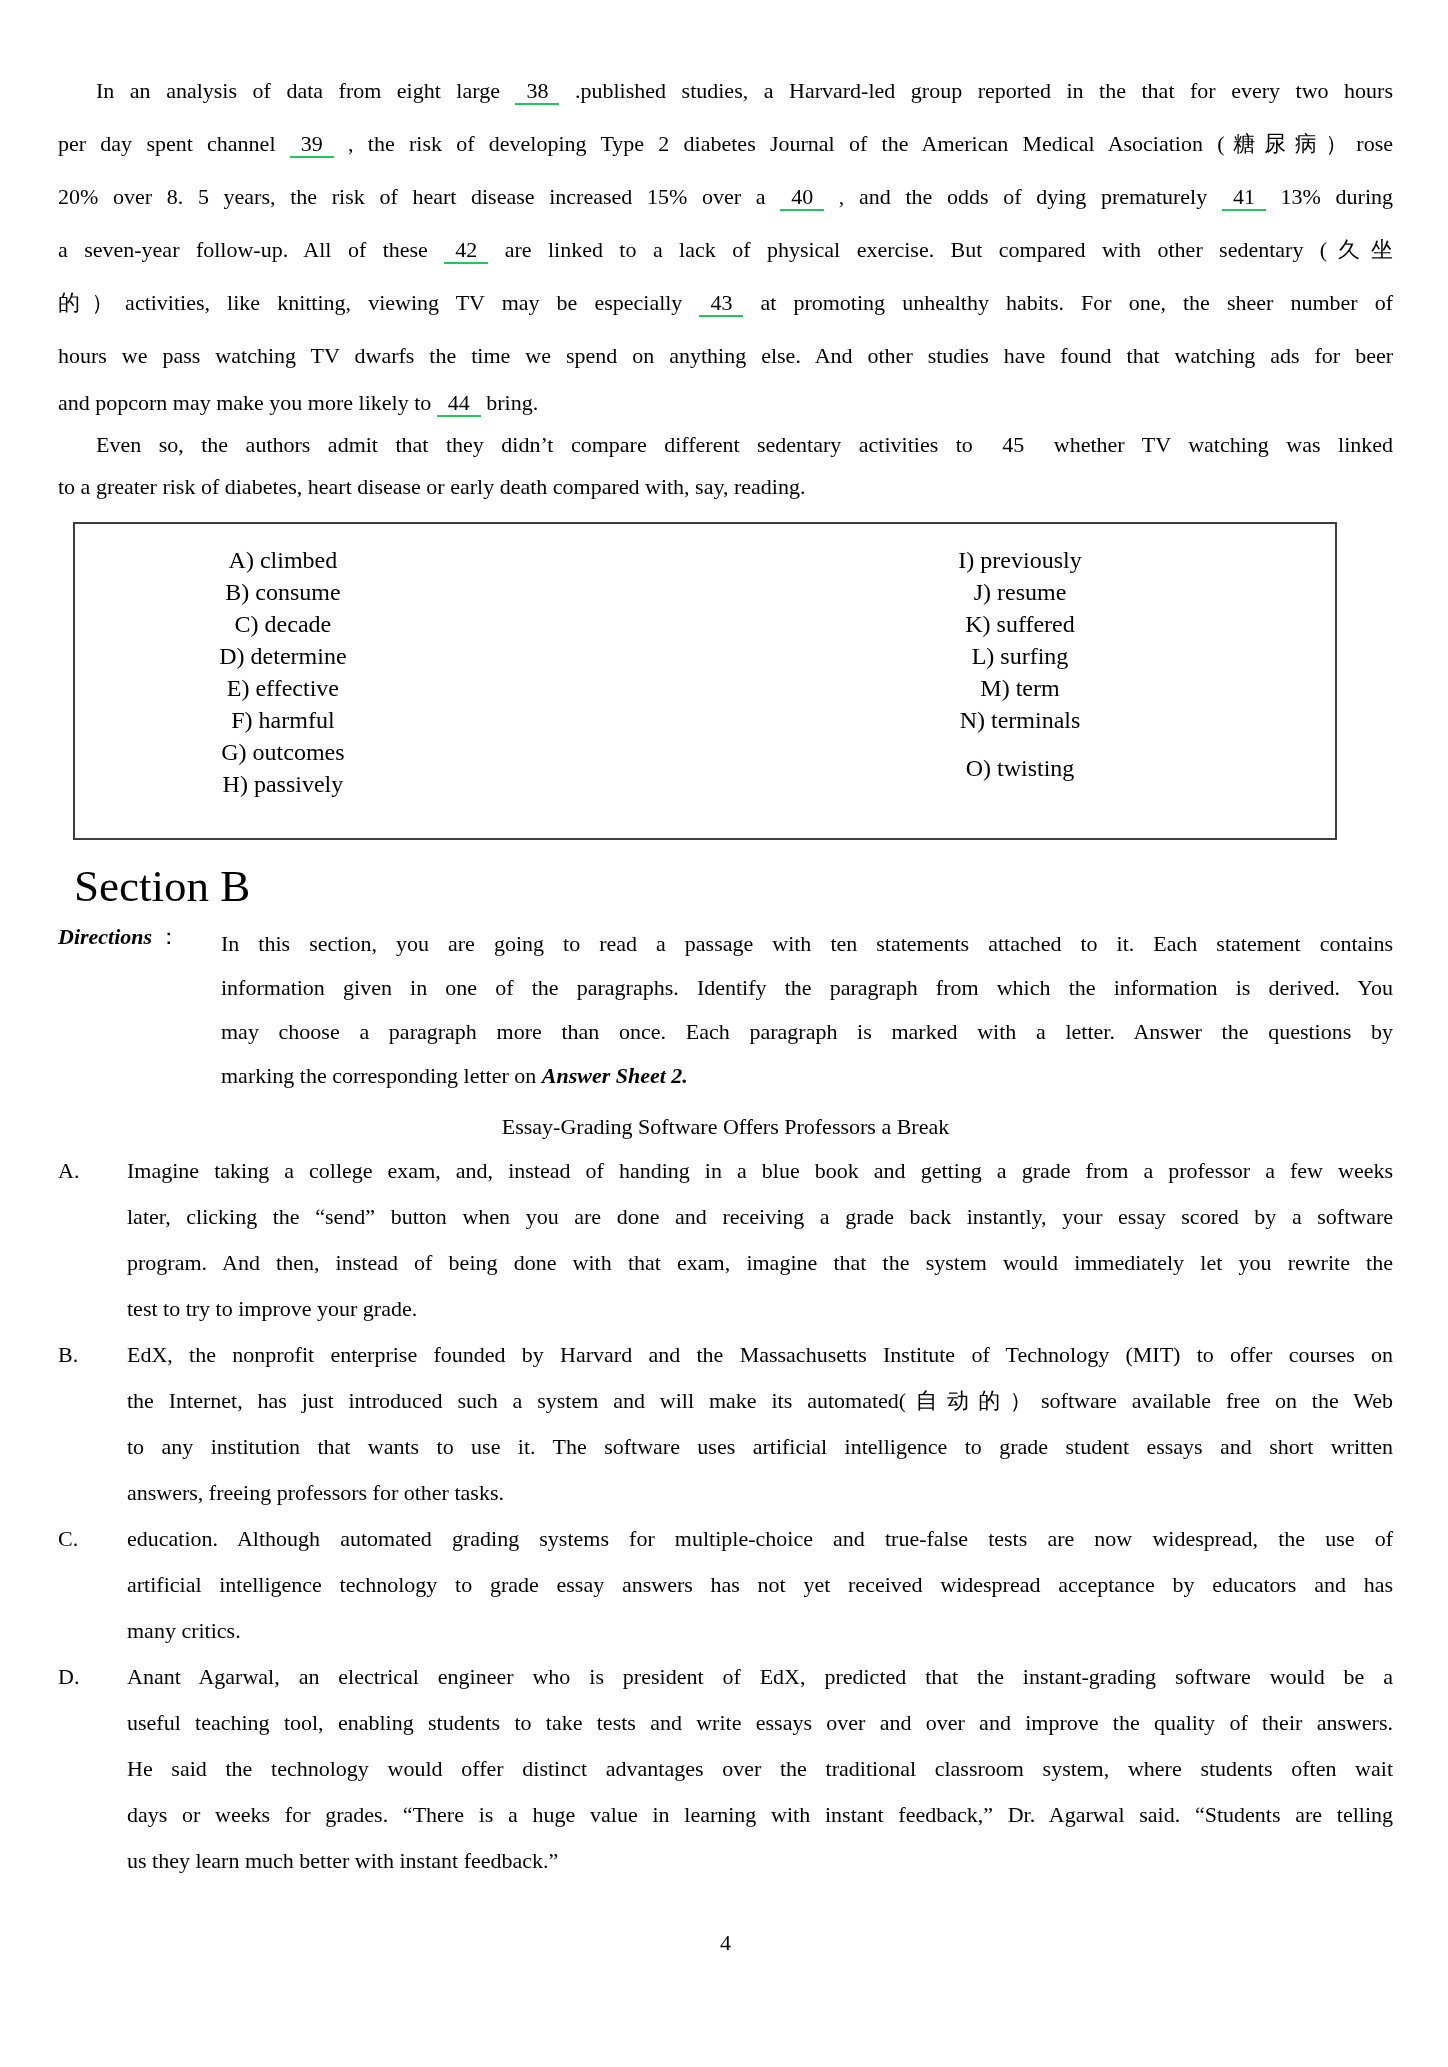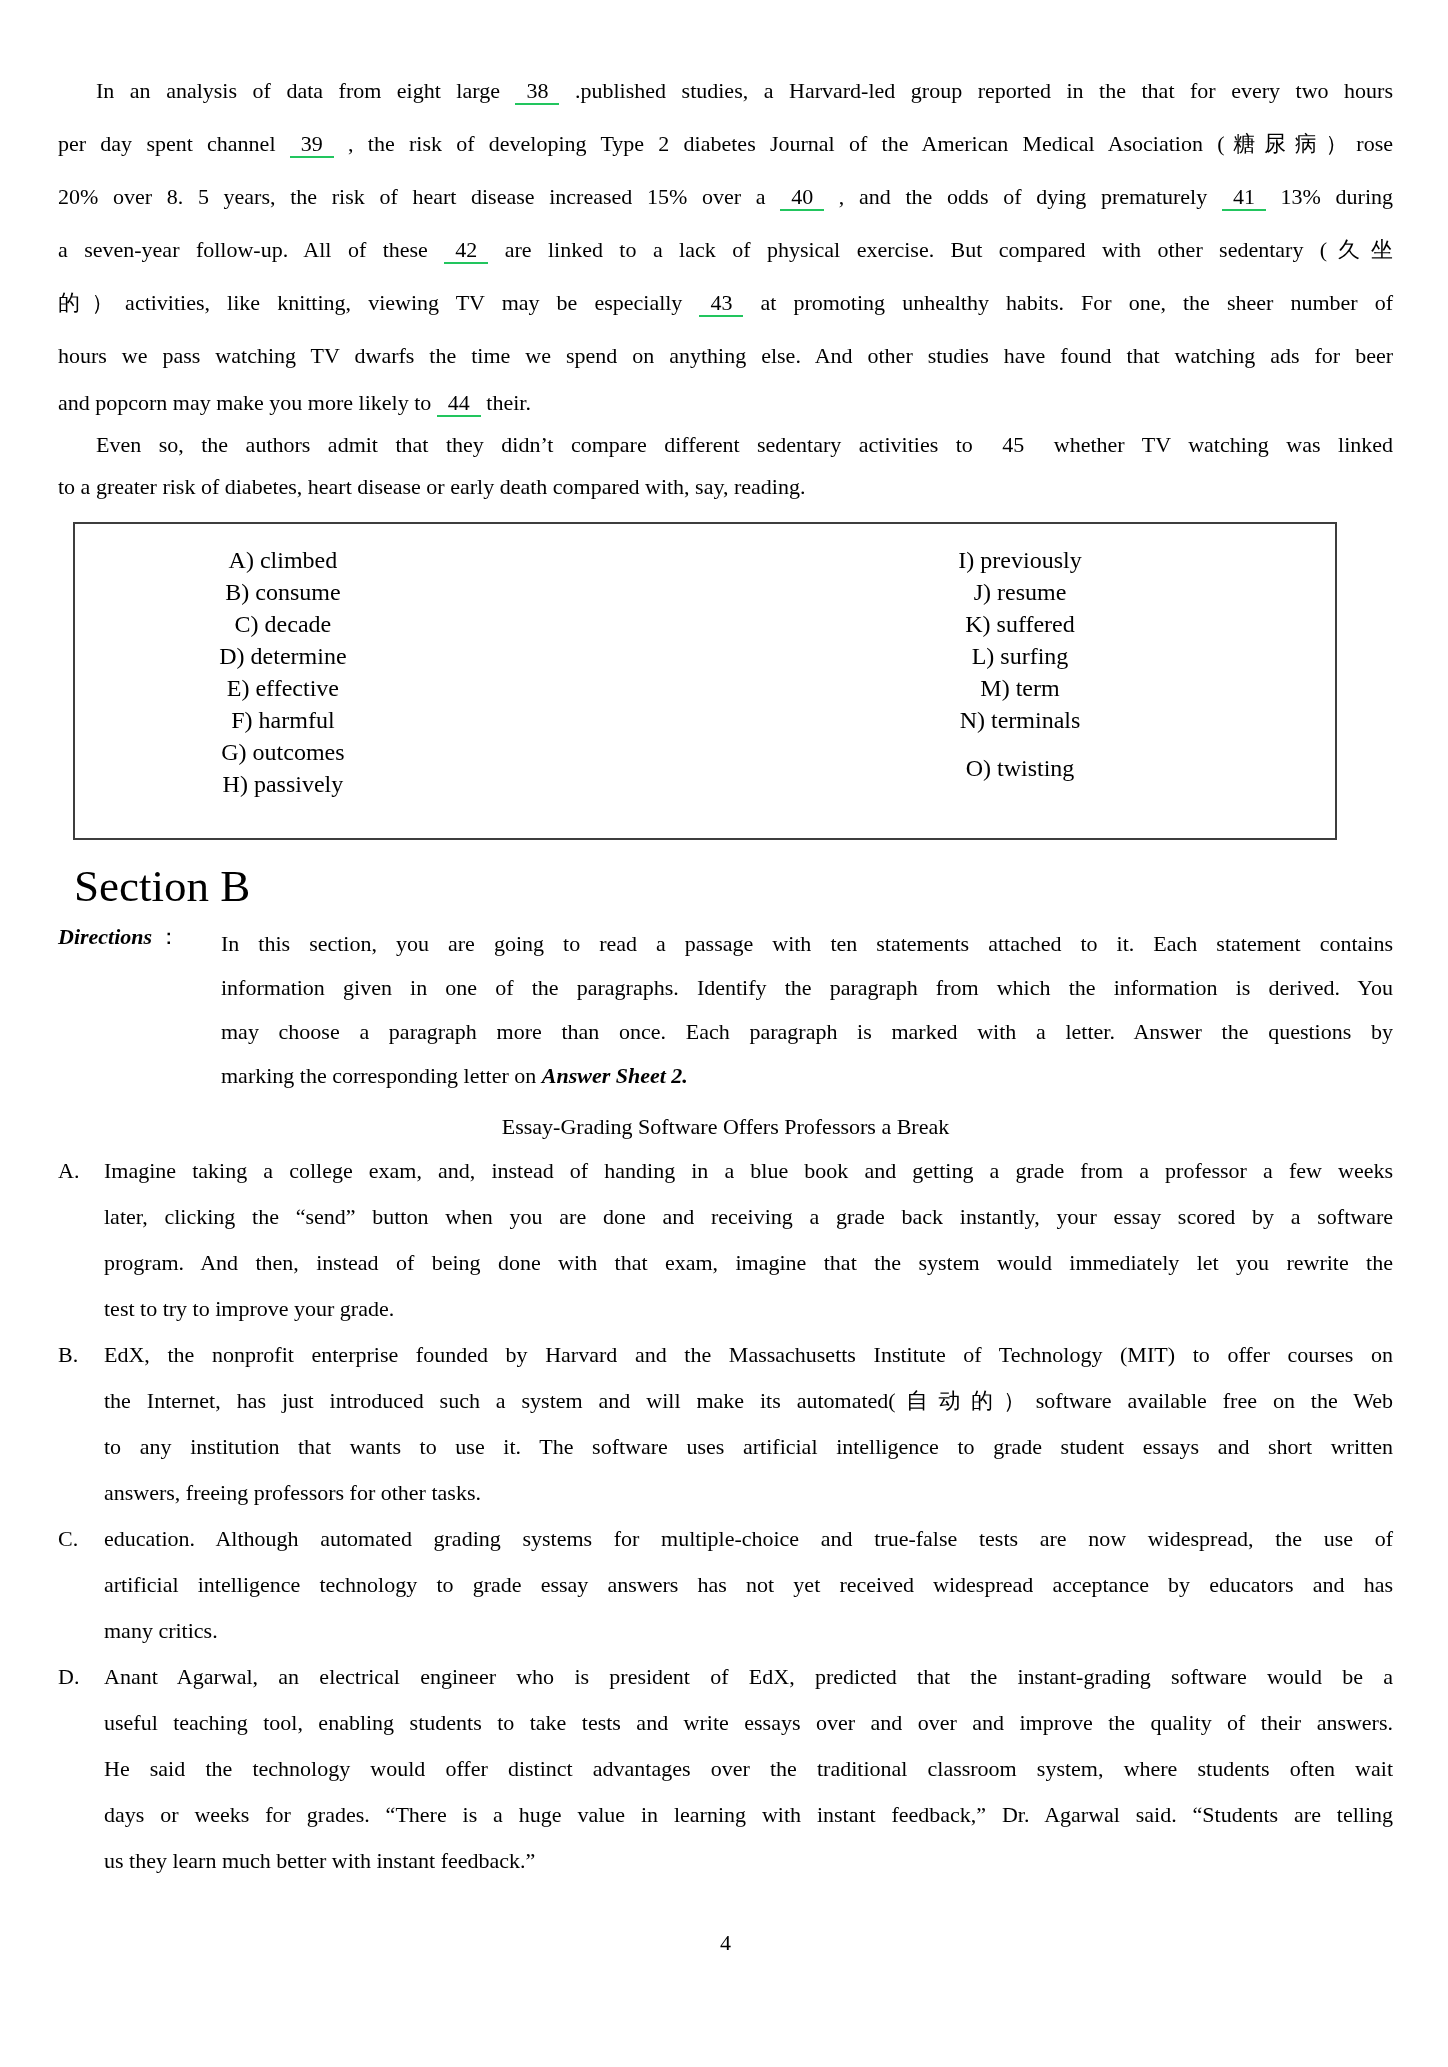--- a/index.html
+++ b/index.html
@@ -59,21 +59,21 @@
   .dir-tail .bold-it { font-weight:bold; font-style:italic; }
 
   .passage-title {
     text-align:center; font-size:22px; line-height:42px; margin-top:8px;
   }
 
   
   .para { display:flex; font-size:22px; }
   .para-label { width:46px; line-height:46px; }
   .para-lines { flex:1; }
-  .para-line { line-height:46px; text-align:justify; text-align-last:justify; }
+  .para-line { line-height:46px; text-align:justify; text-align-last:justify;margin-left:23px; }
   .para-line.left-last { text-align-last:left; }
 
   .footer { text-align:center; font-size:22px; margin-top:46px; }
 </style>
 </head>
 <body>
 
 <div class="page">
 
   <div>
@@ -101,21 +101,21 @@
     </div>
     <div class="cloze-line">
       <span>的）activities, like knitting, viewing TV may be especially</span>
       <span class="blank">43</span>
       <span>at promoting unhealthy habits. For one, the sheer number of</span>
     </div>
     <div class="cloze-line">hours we pass watching TV dwarfs the time we spend on anything else. And other studies have found that watching ads for beer</div>
     <div class="cloze-line tight left-last">
       <span>and popcorn may make you more likely to</span>
       <span class="blank">44</span>
-      <span>their.</span>
+      <span>bring.</span>
     </div>
     <div class="cloze-line tight indent">
       <span>Even so, the authors admit that they didn’t compare different sedentary activities to</span>
       <span class="num-plain">45</span>
       <span>whether TV watching was linked</span>
     </div>
     <div class="cloze-line tight left-last">to a greater risk of diabetes, heart disease or early death compared with, say, reading.</div>
   </div>
 
   <div class="word-bank">

